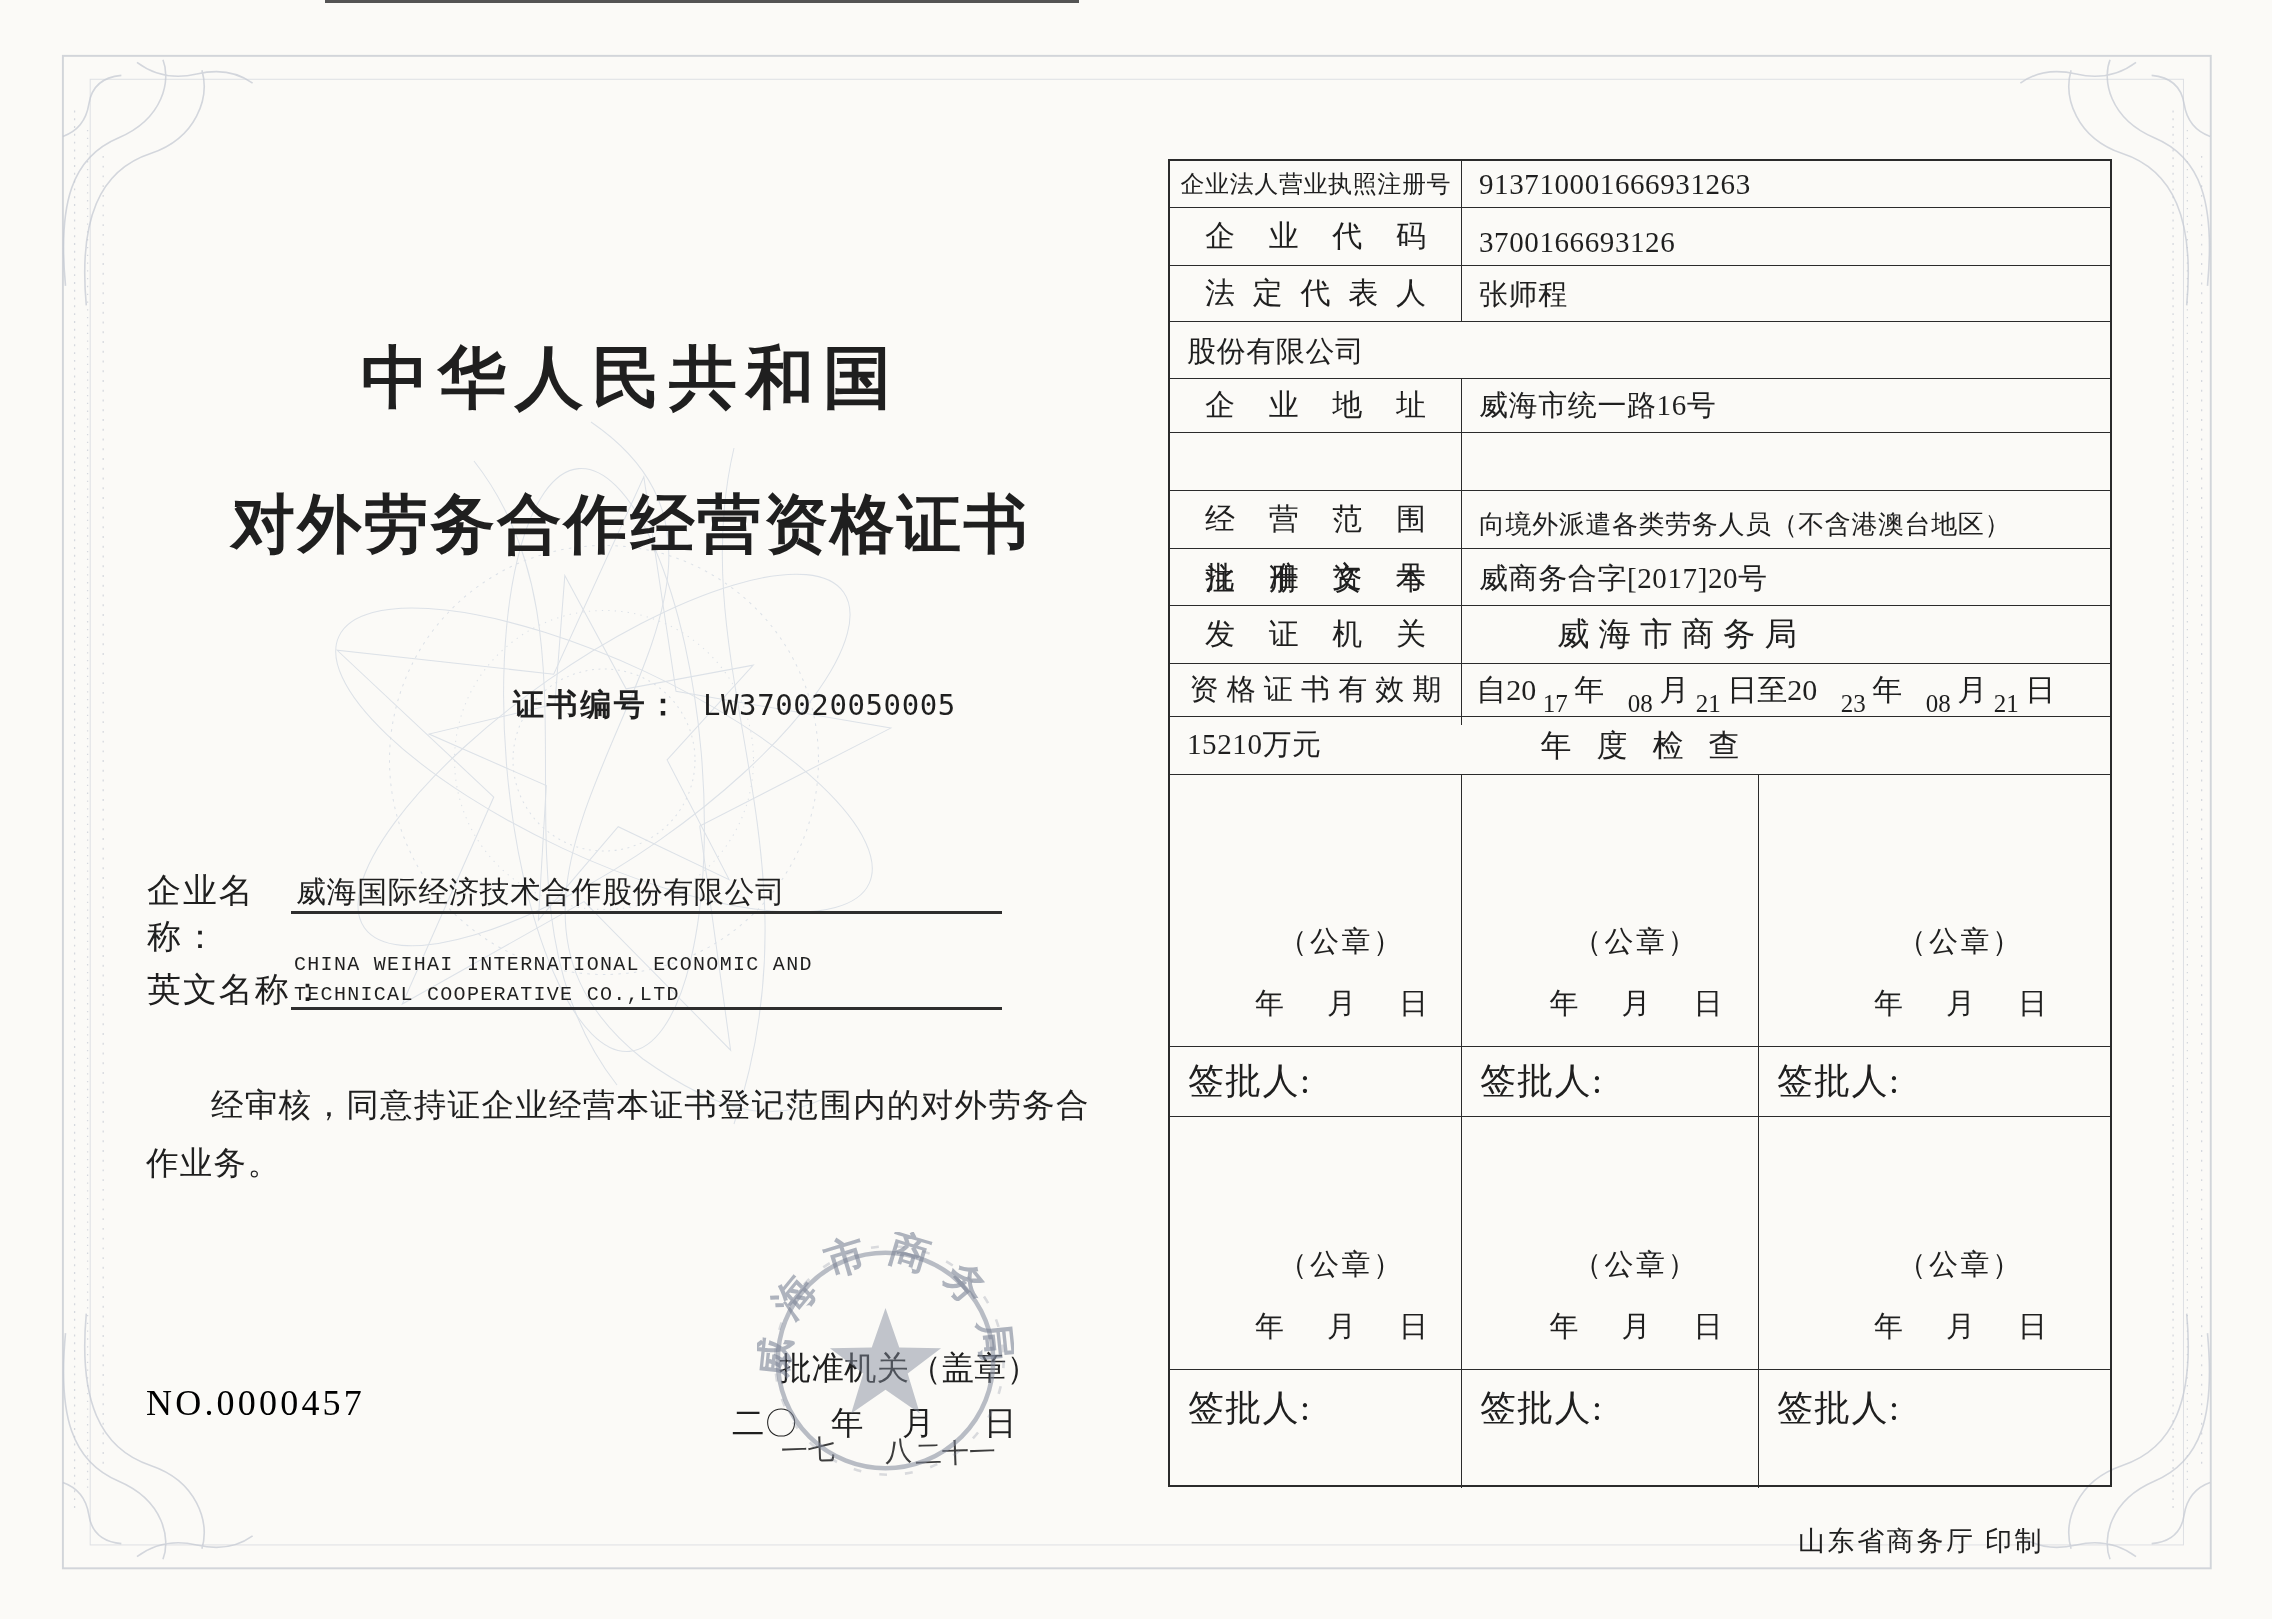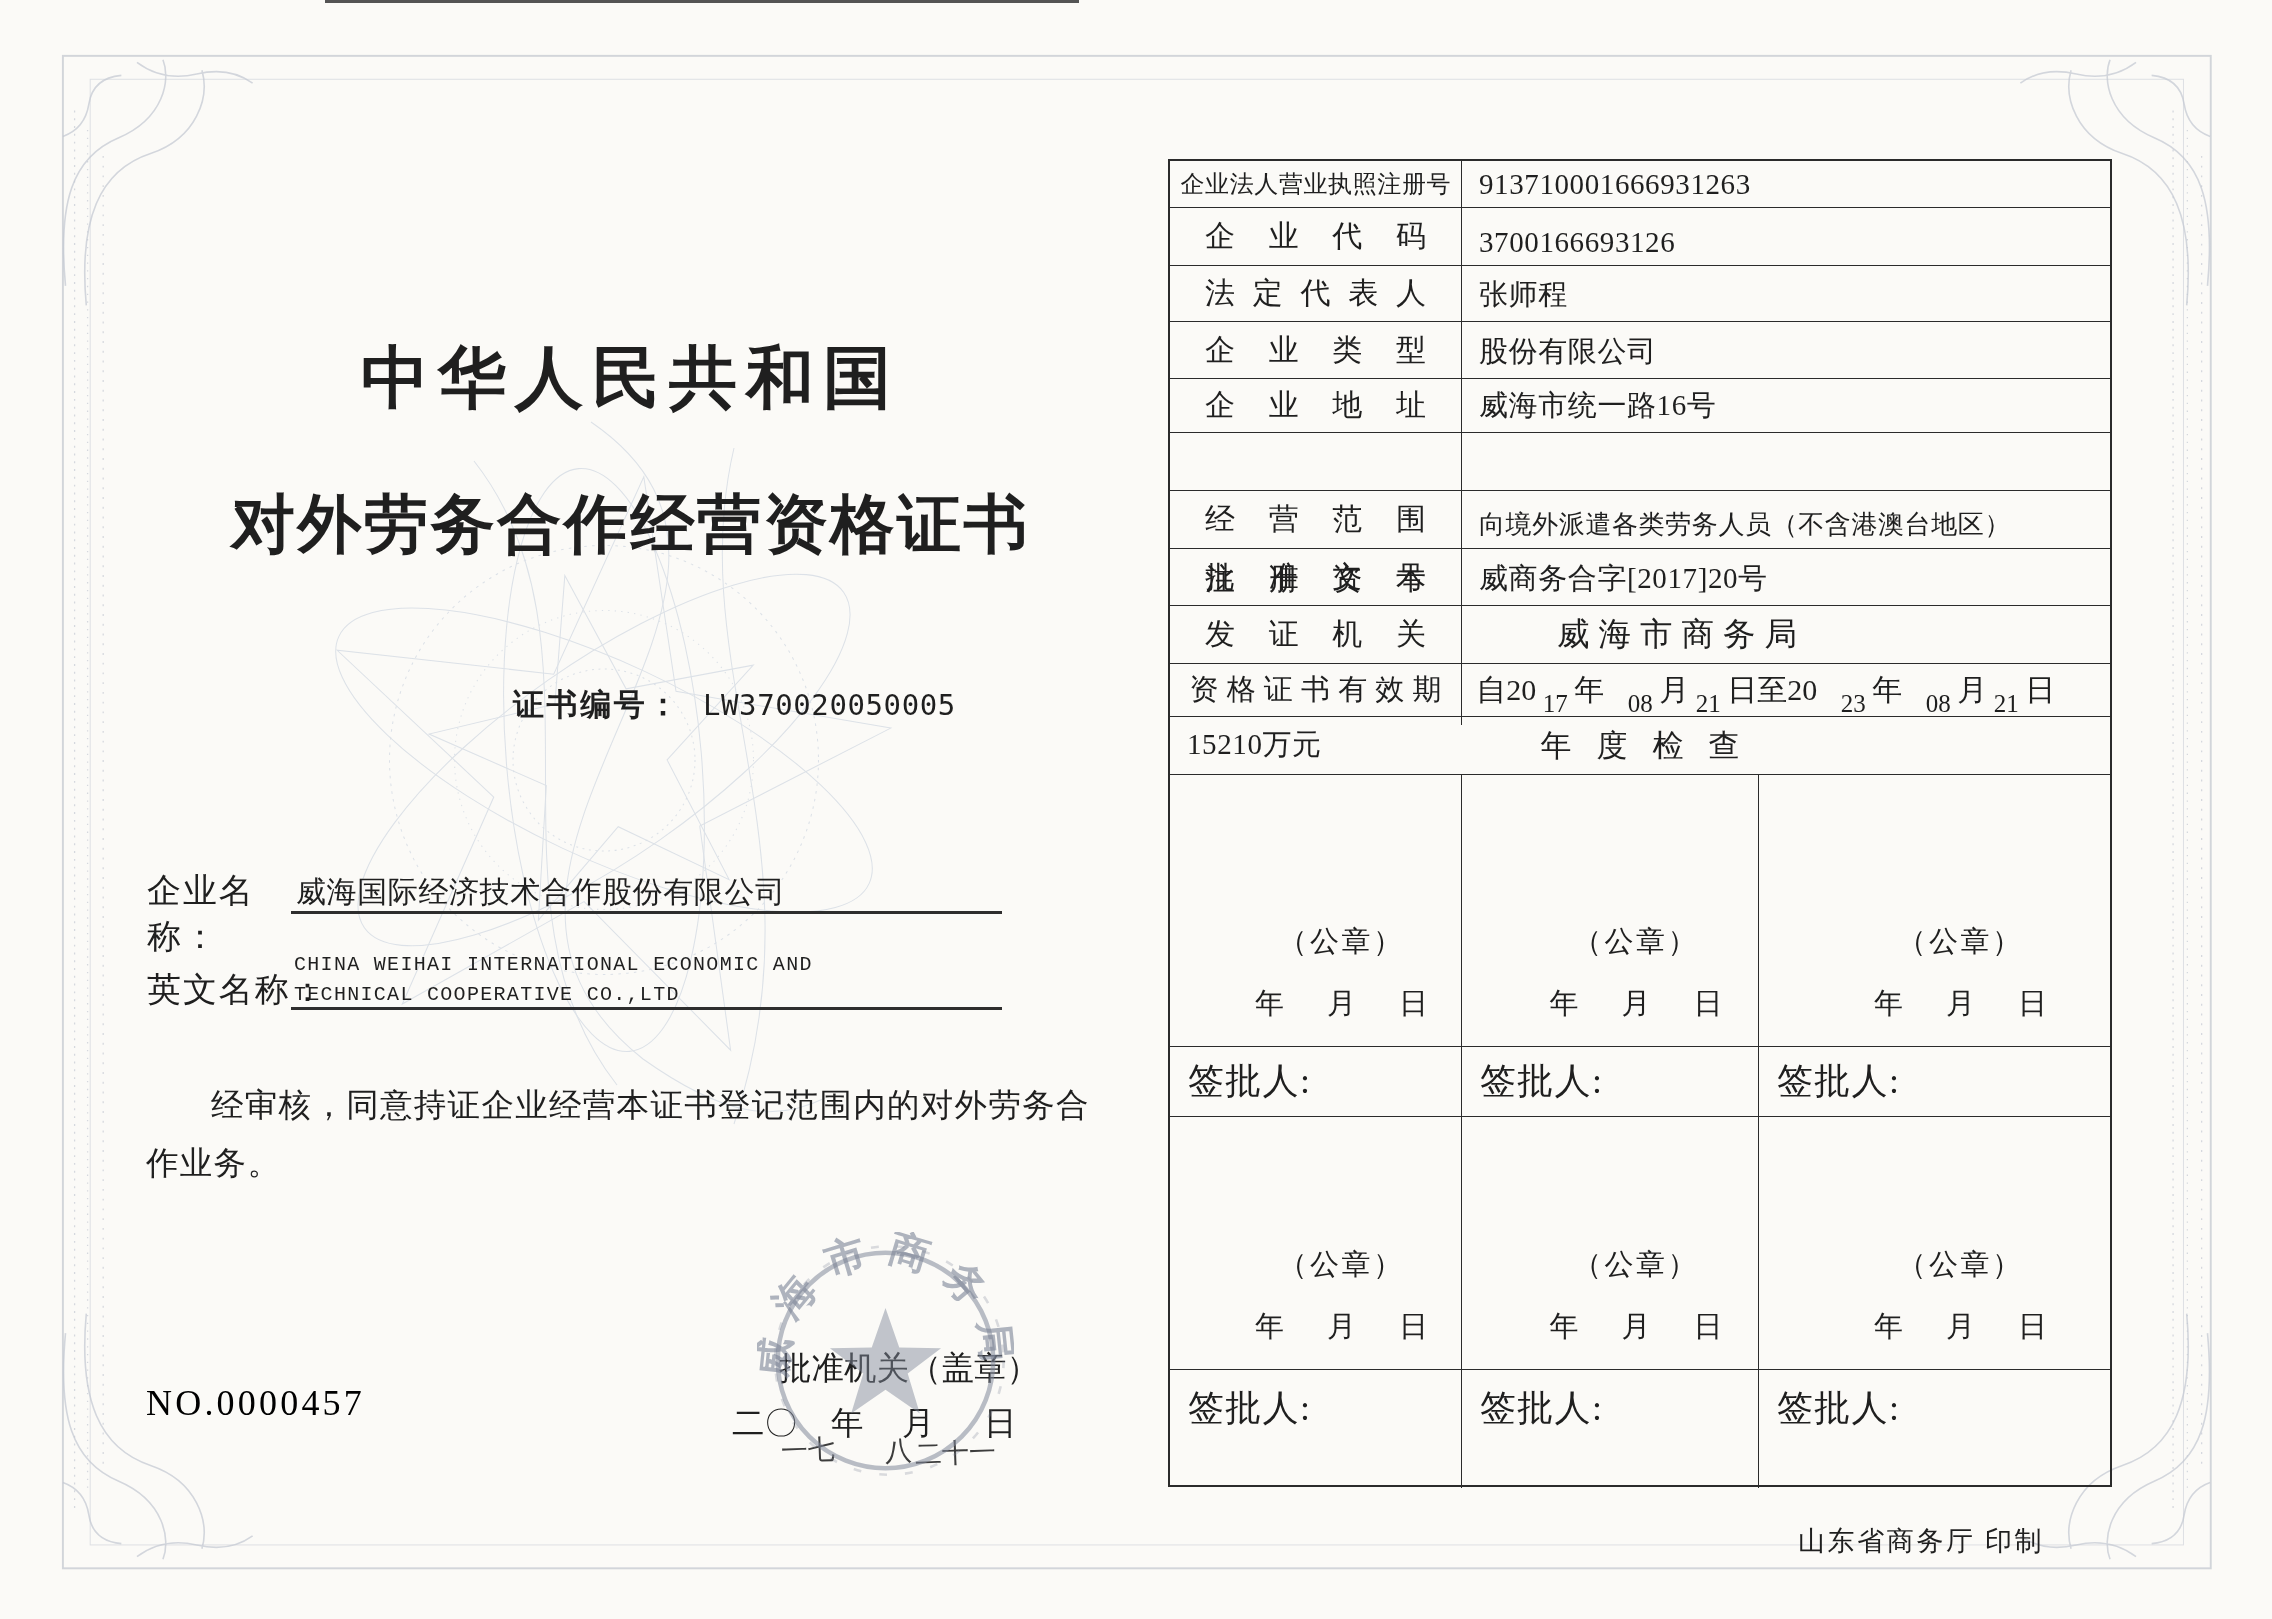--- a/index.html
+++ b/index.html
@@ -164,23 +164,20 @@
       </div>
     <div class="val-cell">3700166693126</div>
   </div>
   <div class="t-row" style="height:56px;">
     <div class="lab">
         <span>法定代表人</span>
       </div>
     <div class="val-cell">张师程</div>
   </div>
   <div class="t-row" style="height:57px;">
-    <div class="lab">
-        <span>企业类型</span>
-      </div>
     <div class="val-cell">股份有限公司</div>
   </div>
   <div class="t-row" style="height:54px;">
     <div class="lab">
         <span>企业地址</span>
       </div>
     <div class="val-cell">威海市统一路16号</div>
   </div>
   <div class="t-row" style="height:58px;flex-direction:column;">
     <div class="lab">

